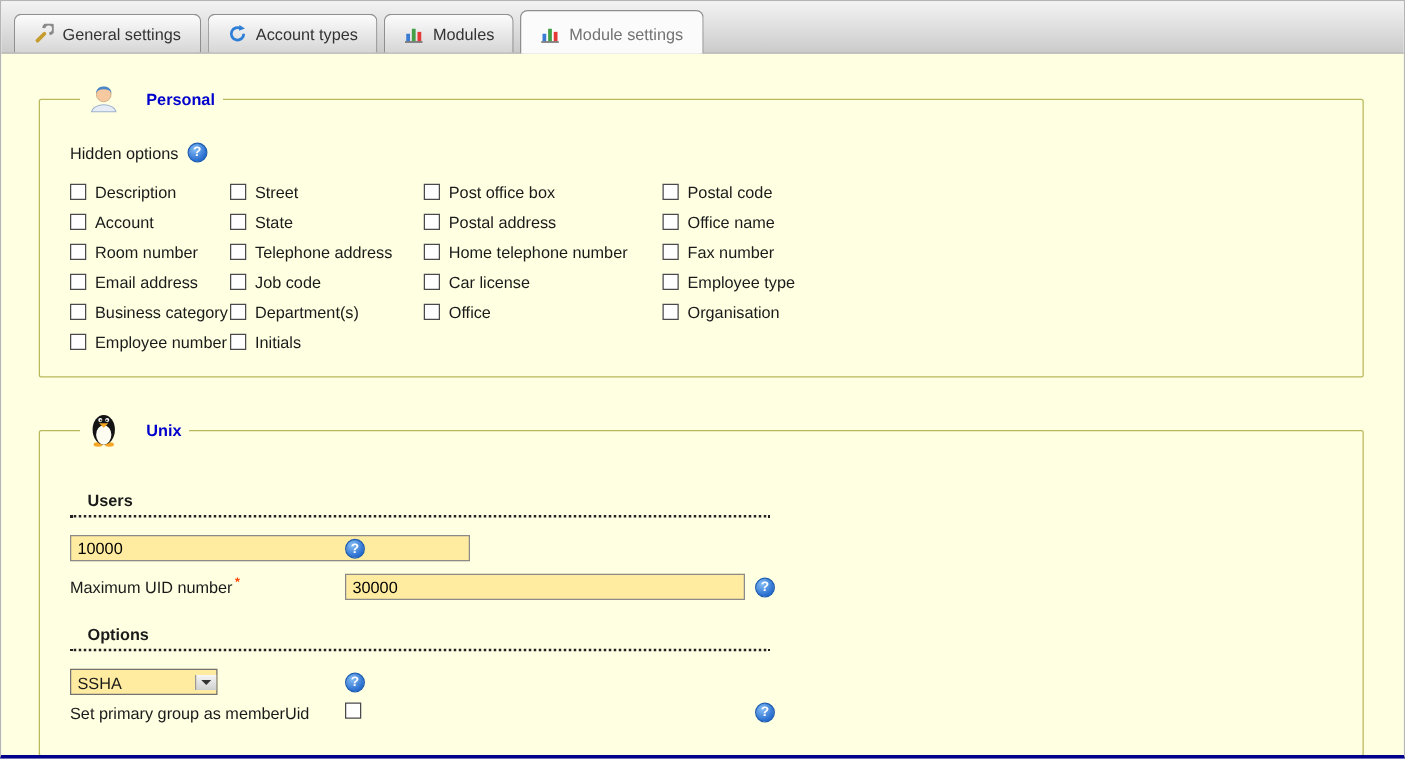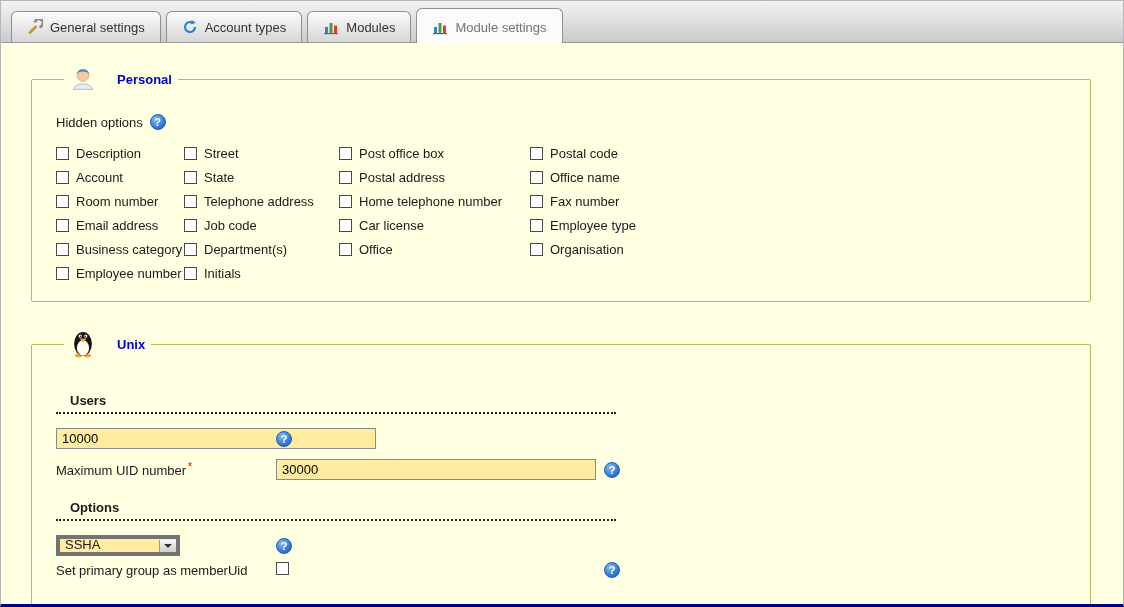--- a/index.html
+++ b/index.html
@@ -100,22 +100,22 @@
   }
   input.text {
     width: 320px; height: 21px;
     border: 1px solid #8a8a8a;
     background: var(--input_bg, #ffeca0);
     font-family: "Liberation Sans", sans-serif;
     font-size: 13px;
     padding: 1px 5px;
   }
   .select {
-    display: inline-flex; align-items: flex-end;
-    border: 4px solid #737373;
+    display: inline-flex; align-items: center;
+    border: 1px solid #737373;
     background: var(--input_bg, #ffeca0);
     height: 21px; cursor: pointer; gap: 47px;
   }
   .select-value { padding: 2px 12px 0 5px; min-width: 44px; }
   .select-btn {
     width: 17px;
     background: linear-gradient(#f7f7f7, #cfcfcf);
     border-left: 1px solid #9a9a9a;
     display: flex; align-items: center; justify-content: center;
   }

